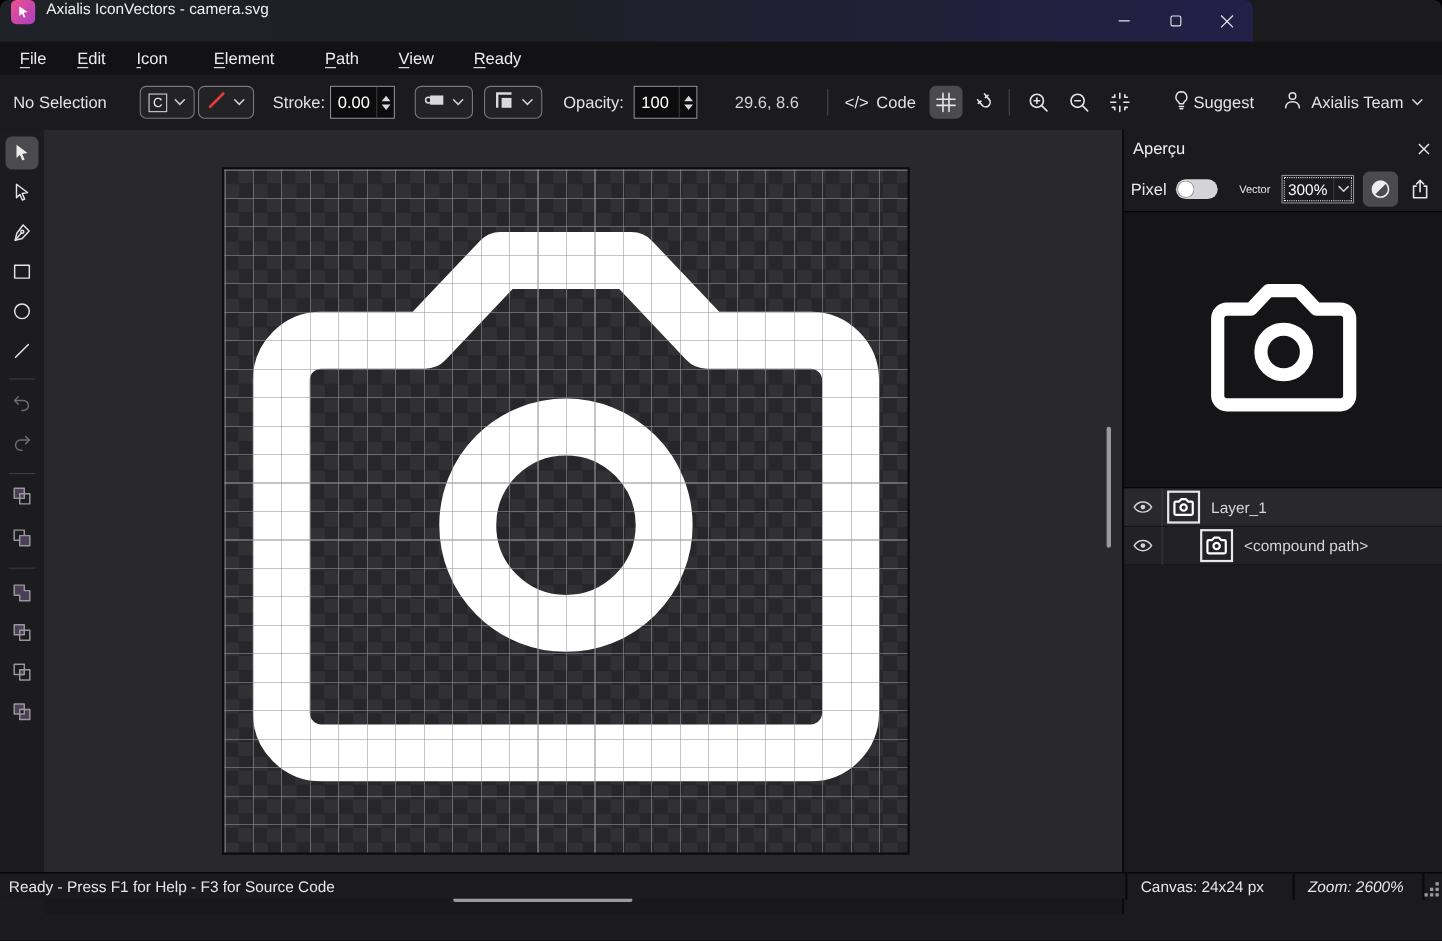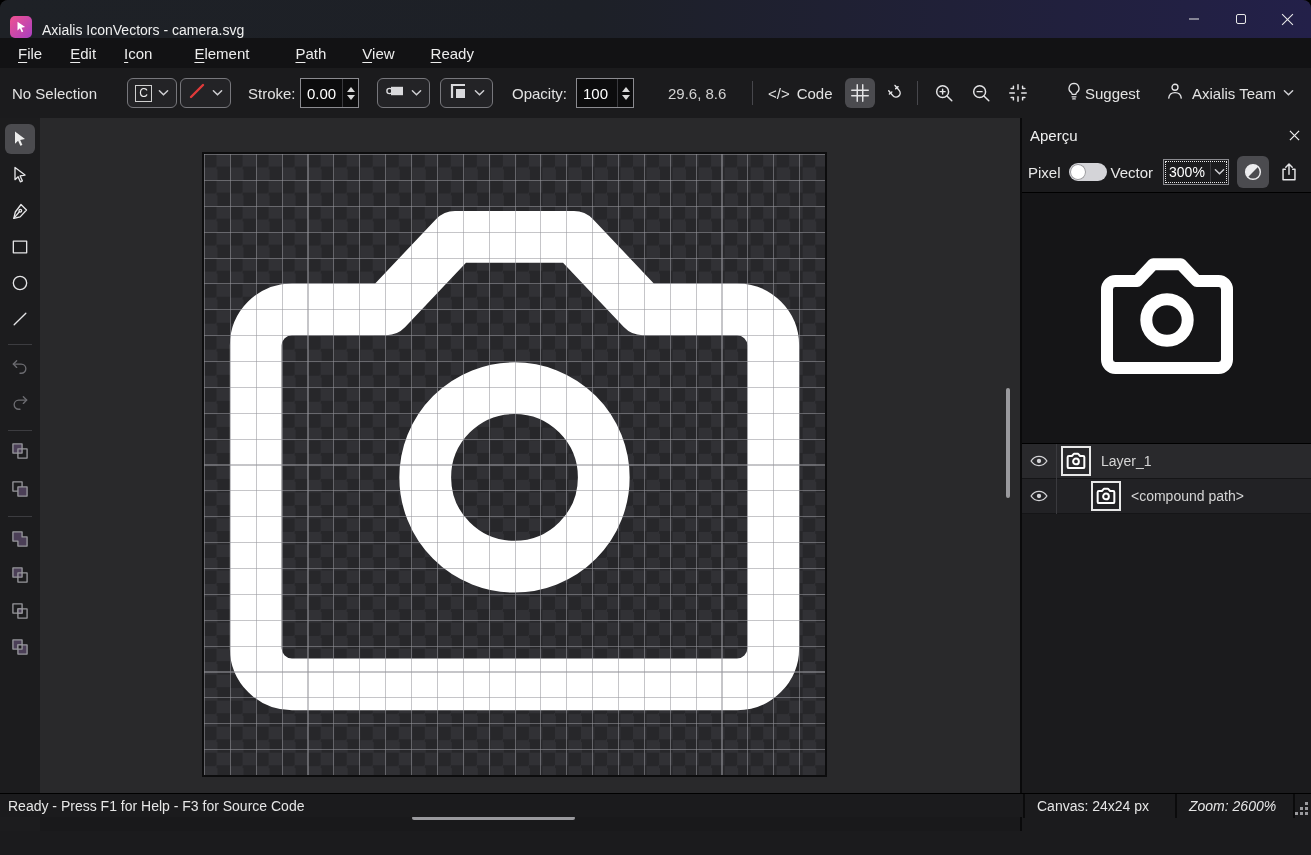--- a/index.html
+++ b/index.html
@@ -1,23 +1,23 @@
 <!DOCTYPE html>
 <html><head>
 <meta charset="utf-8">
 <style>
   * { margin:0; padding:0; box-sizing:border-box; }
   html,body { background:#000; }
   body { font-family:"Liberation Sans","DejaVu Sans",sans-serif; color:#e8e8e8; }
   #window { position:relative; width:1311px; height:855px; overflow:hidden; background:#1b1b1d; border-radius:8px 8px 0 0; }
 
   
-  .titlebar { position:absolute; left:0; top:0; width:1311px; height:38px;
+  .titlebar { position:absolute; left:0; top:0; width:1139px; height:38px;
     background:linear-gradient(90deg,#1e2126 0%,#1d2027 45%,#232049 100%);
-    display:flex; align-items:flex-end; border-radius:8px 8px 0 0; }
+    display:flex; align-items:flex-start; border-radius:8px 8px 0 0; }
   .appicon { width:22px; height:22px; margin-left:10px; border-radius:5px;
     background:linear-gradient(135deg,#f0568f 0%,#c241ab0 100%), linear-gradient(135deg,#ef5290,#a93fc2);
     background:linear-gradient(135deg,#ef5290,#a93fc2);
     display:flex; align-items:center; justify-content:center; }
   .titletext { margin-left:10px; font-size:14px; color:#f0f0f0; }
   .wincontrols { position:absolute; right:0; top:0; height:38px; display:flex; }
   .winbtn { width:47px; height:38px; display:flex; align-items:center; justify-content:center; }
 
   
   .menubar { position:absolute; left:0; top:38px; width:1311px; height:30px; background:#121214;
@@ -425,21 +425,21 @@
               <path d="M1 1l10 10M11 1L1 11" stroke="#e8e8e8" stroke-width="1.4"></path>
             </svg>
         </span>
       </div>
 
       <div class="apercu-controls">
         <span style="font-size:15px; margin-left:6px">Pixel</span>
         <span class="toggle" style="margin-left:8px">
             <span class="knob"></span>
           </span>
-        <span style="font-size:15px; margin-left:4px">Vector</span>
+        <span style="font-size:10px; margin-left:20px">Vector</span>
         <span class="combo" style="margin-left:10px">
           <span class="cval">300%</span>
           <span class="cchev">
               <svg width="11" height="8" viewBox="0 0 12 8">
                 <path d="M1.5 1.5L6 6l4.5-4.5" fill="none" stroke="#cfcfd3" stroke-width="1.6" stroke-linecap="round"></path>
               </svg>
             </span>
         </span>
         <span class="smallbtn active" style="margin-left:8px">
             <svg width="22" height="22" viewBox="0 0 24 24">

